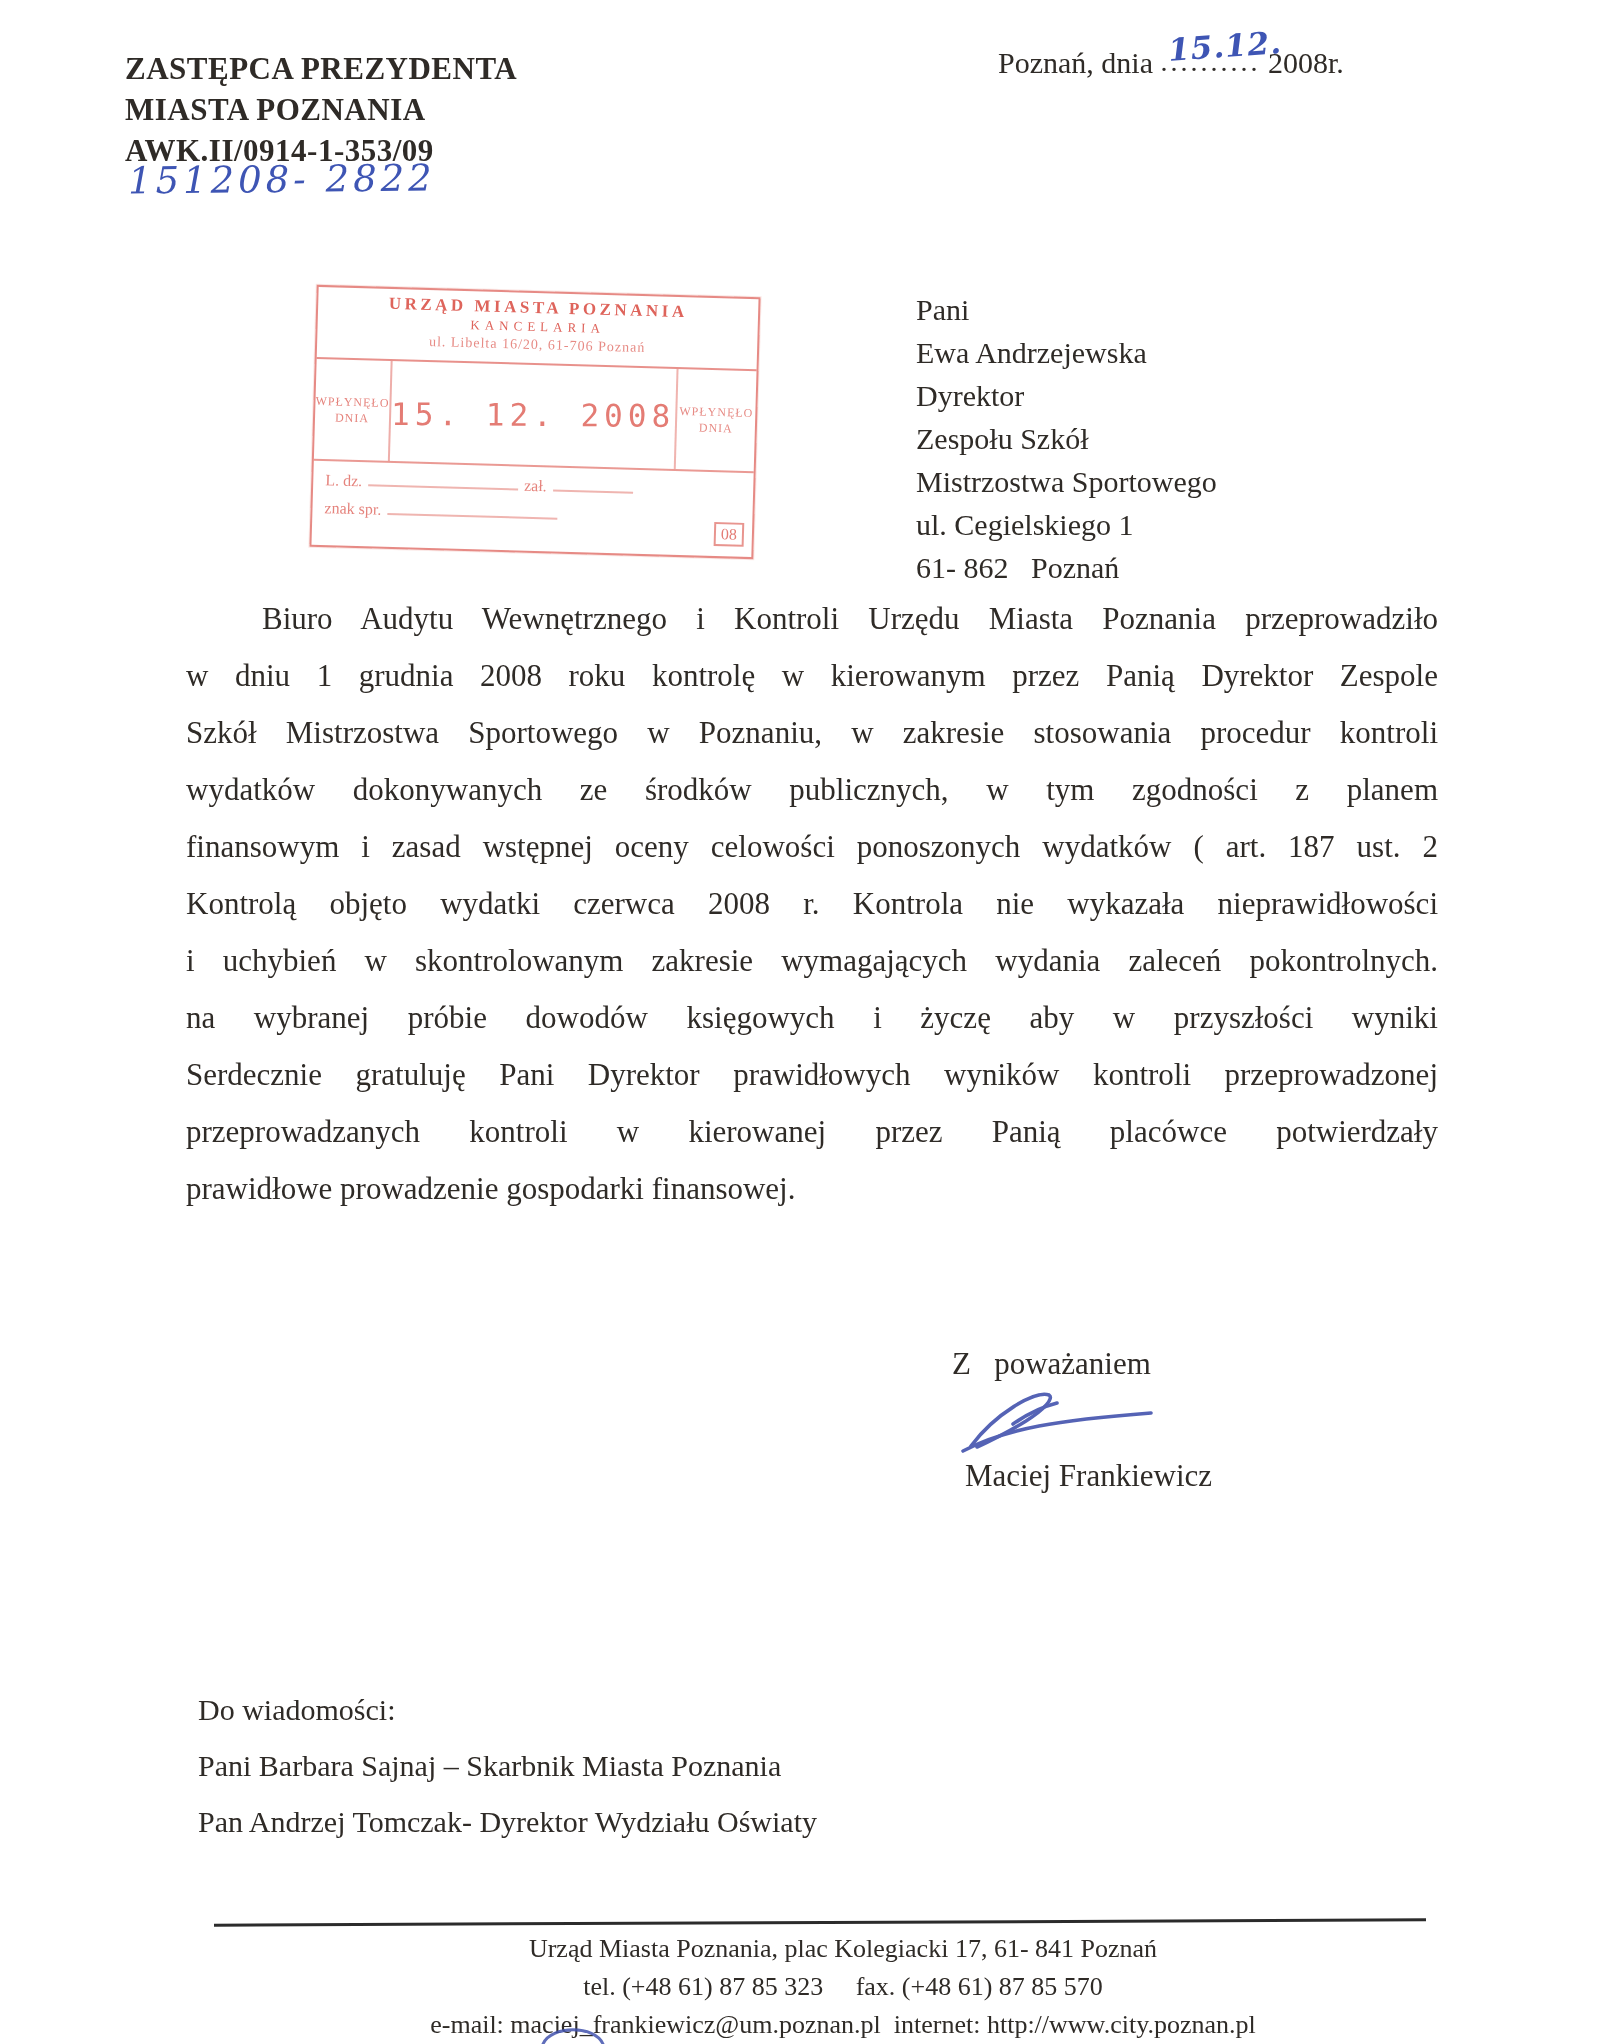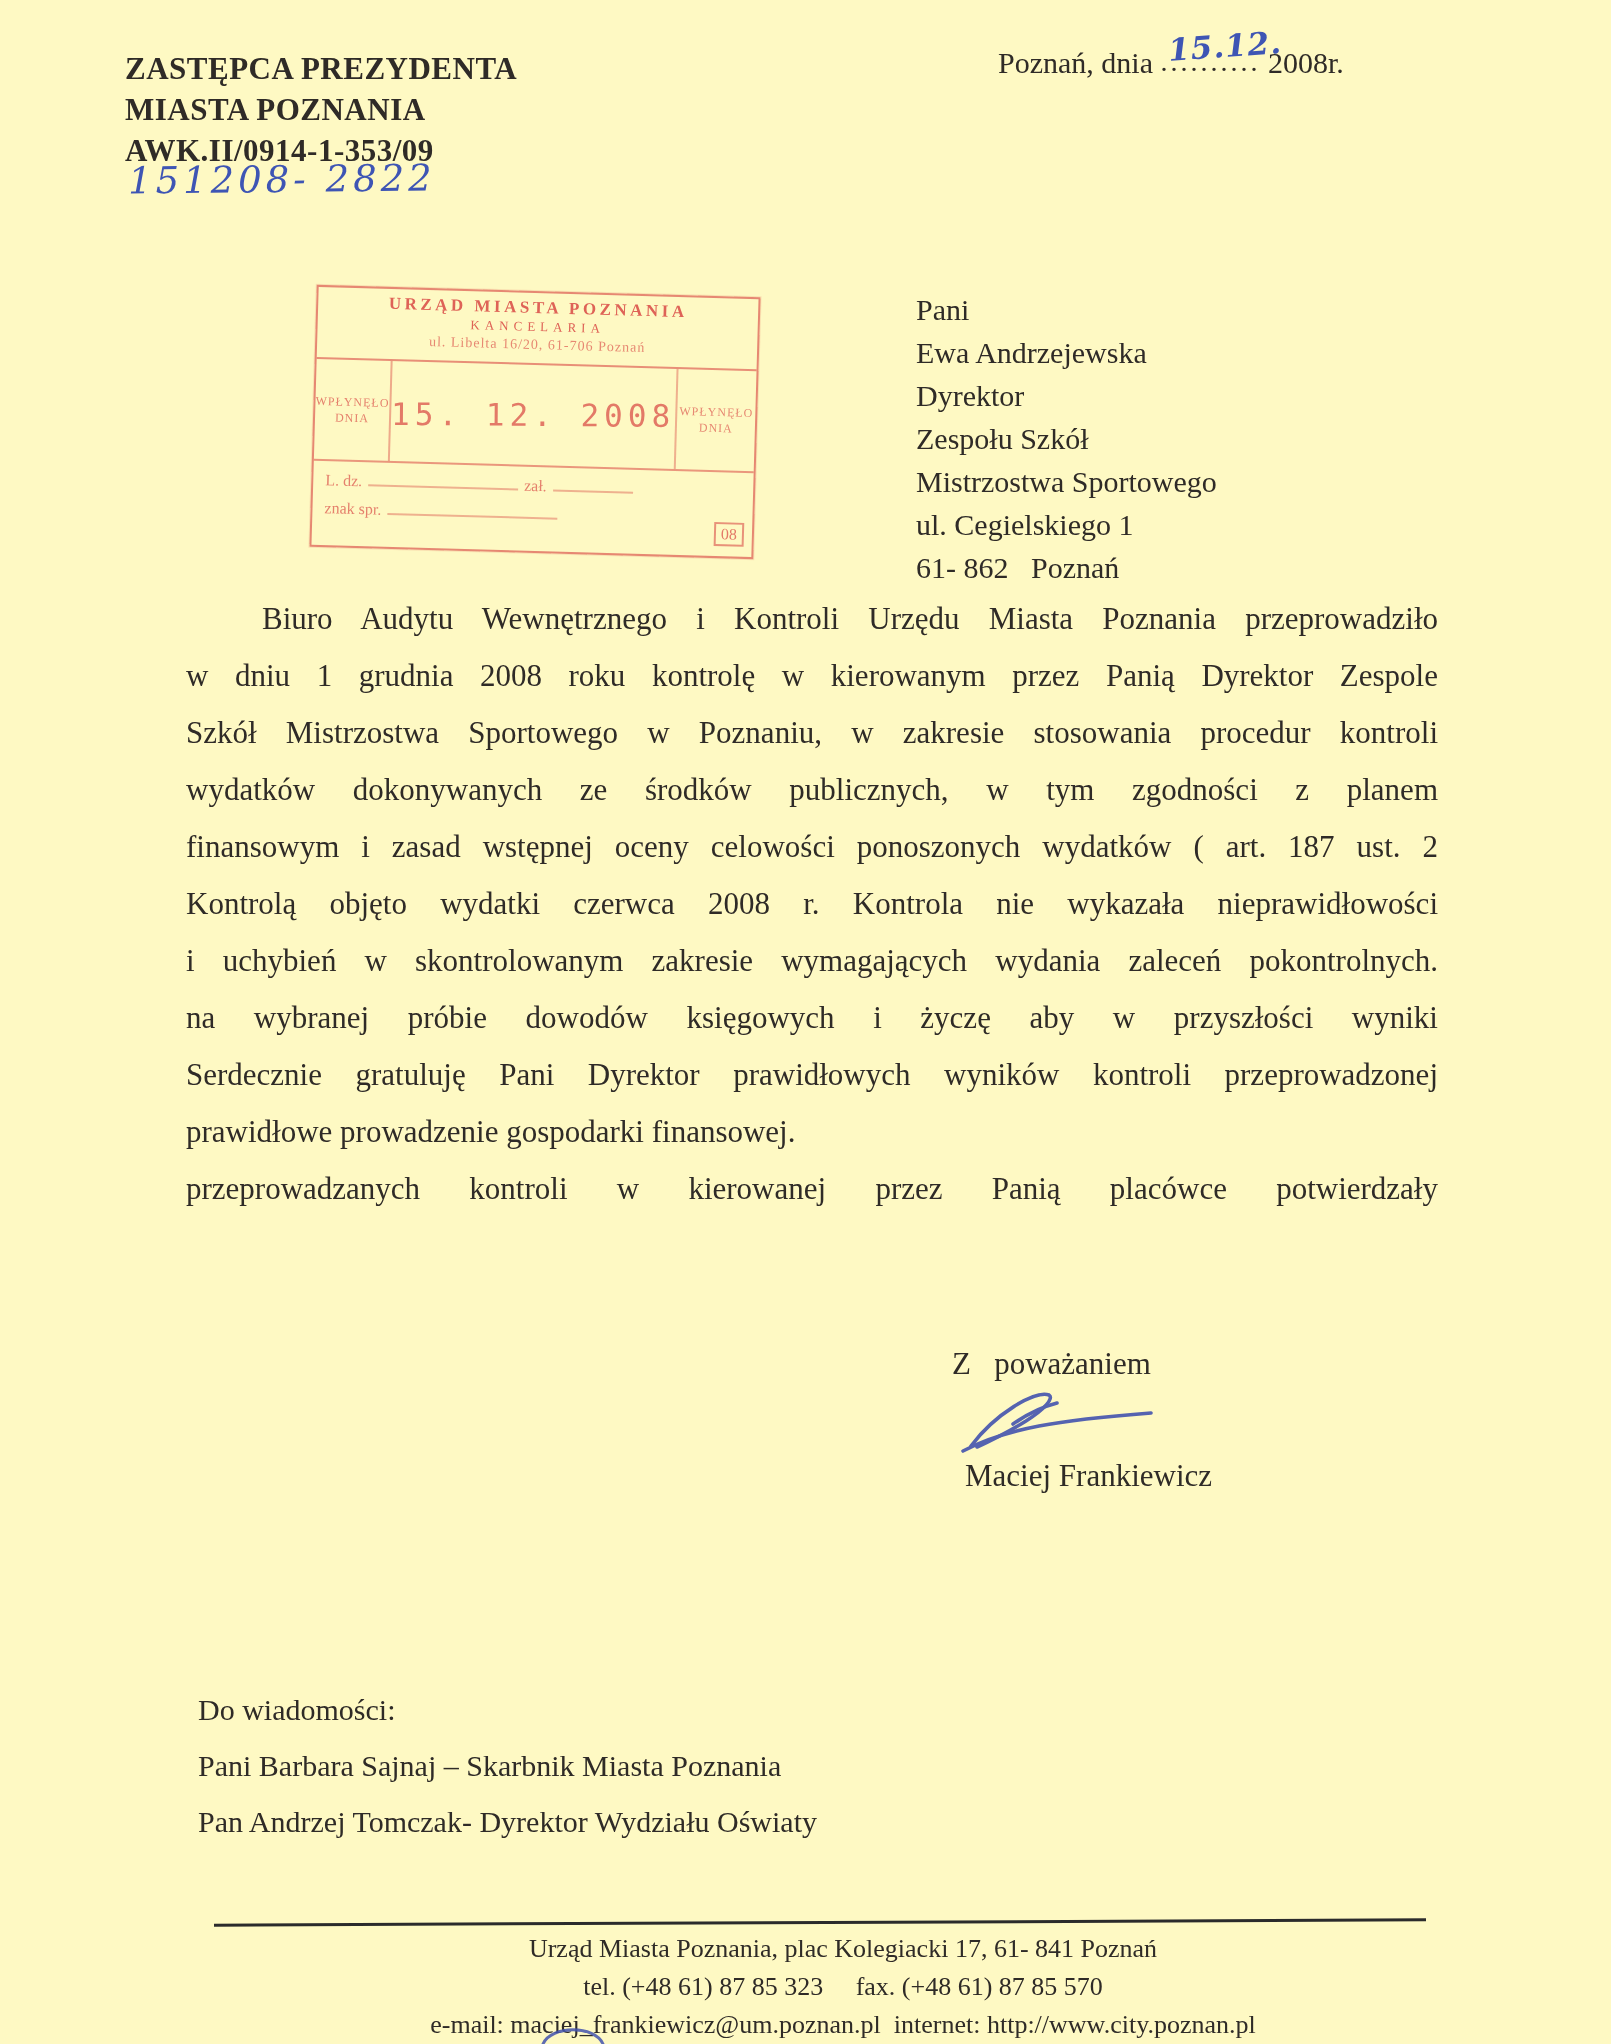--- a/index.html
+++ b/index.html
@@ -2,21 +2,21 @@
 <html><head>
 <meta charset="utf-8">
 <title>Scanned letter</title>
 <style>
   html, body { margin: 0; padding: 0; background: #9a9a9a; }
   .page {
     position: relative;
     width: 1611px;
     height: 2044px;
     margin: 0 auto;
-    background: #fef9c3;
+    background: #ffffff;
     overflow: hidden;
     font-family: "Liberation Serif", "DejaVu Serif", serif;
     color: #2f2b27;
   }
   .abs { position: absolute; }
 
   
   .sender { left: 125px; top: 48px; font-size: 31px; font-weight: 600; line-height: 41px; letter-spacing: .5px; }
   .sender .ref { font-weight: 600; }
 
@@ -133,22 +133,22 @@
   <div class="abs body-text">
     <div class="body-line first">Biuro Audytu Wewnętrznego i Kontroli Urzędu Miasta Poznania przeprowadziło</div>
     <div class="body-line">w dniu 1 grudnia 2008 roku kontrolę w kierowanym przez Panią Dyrektor  Zespole</div>
     <div class="body-line">Szkół Mistrzostwa Sportowego w Poznaniu, w zakresie stosowania procedur kontroli</div>
     <div class="body-line">wydatków dokonywanych ze środków publicznych, w tym zgodności z planem</div>
     <div class="body-line">finansowym i zasad wstępnej oceny celowości ponoszonych wydatków ( art. 187 ust. 2</div>
     <div class="body-line">Kontrolą objęto wydatki czerwca  2008 r. Kontrola nie wykazała nieprawidłowości</div>
     <div class="body-line">i uchybień w skontrolowanym zakresie wymagających wydania zaleceń pokontrolnych.</div>
     <div class="body-line">na wybranej próbie dowodów księgowych i życzę aby w przyszłości wyniki</div>
     <div class="body-line">Serdecznie gratuluję Pani Dyrektor  prawidłowych wyników kontroli przeprowadzonej</div>
+    <div class="body-line">przeprowadzanych kontroli w kierowanej przez Panią  placówce potwierdzały</div>
     <div class="body-line last">prawidłowe prowadzenie gospodarki finansowej.</div>
-    <div class="body-line">przeprowadzanych kontroli w kierowanej przez Panią  placówce potwierdzały</div>
   </div>
 
   <div class="abs closing">Z   poważaniem</div>
   <svg class="abs signature" width="210" height="72" viewBox="0 0 210 72">
     <g fill="none" stroke="#4353ae" stroke-width="3.6" stroke-linecap="round" opacity="0.9">
       <path d="M16,62 C40,30 80,6 94,11 C99,14 90,25 71,37 C55,47 35,57 22,63"></path>
       <path d="M8,67 C52,44 104,36 196,29"></path>
       <path d="M58,40 C74,29 90,22 102,19"></path>
     </g>
   </svg>

